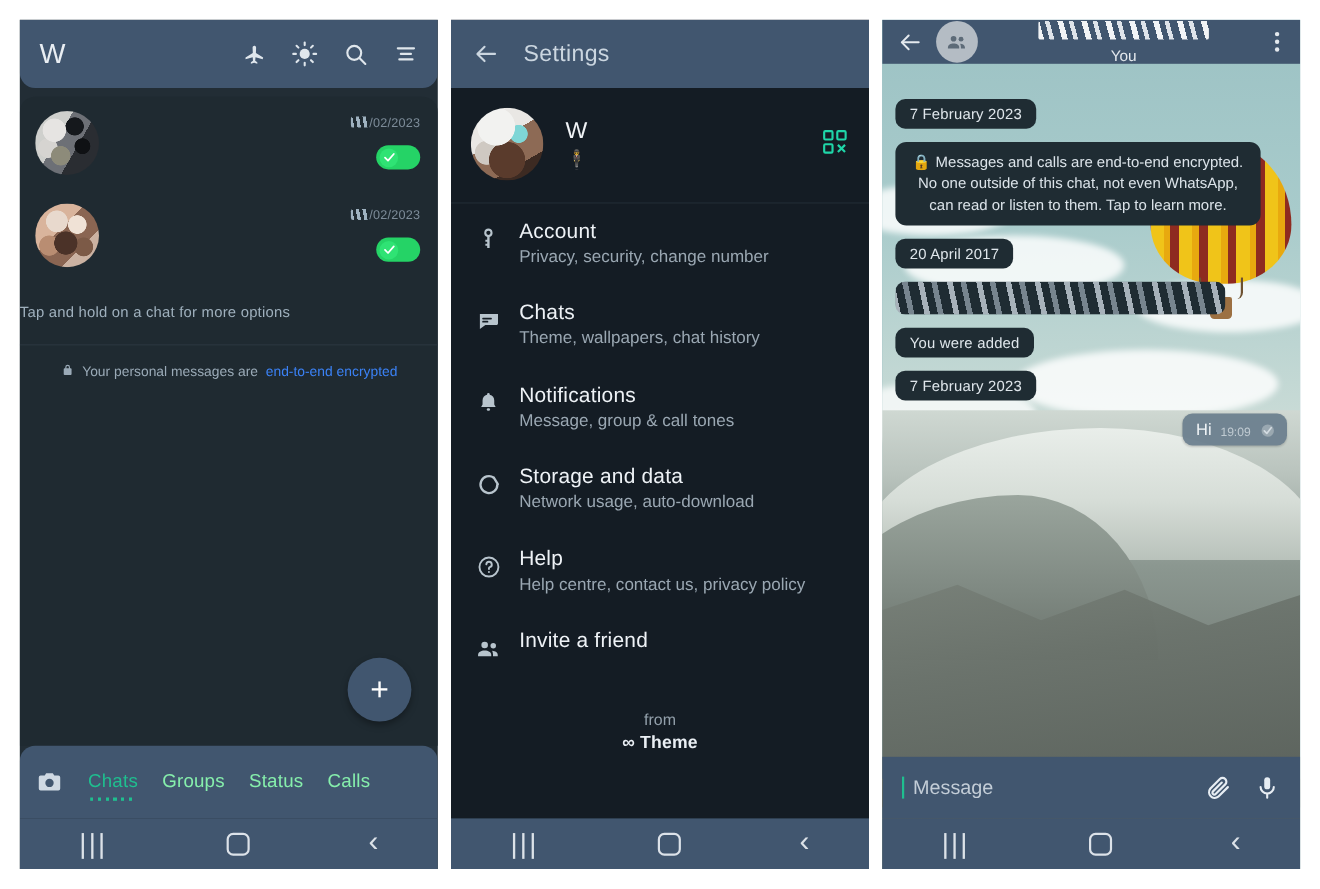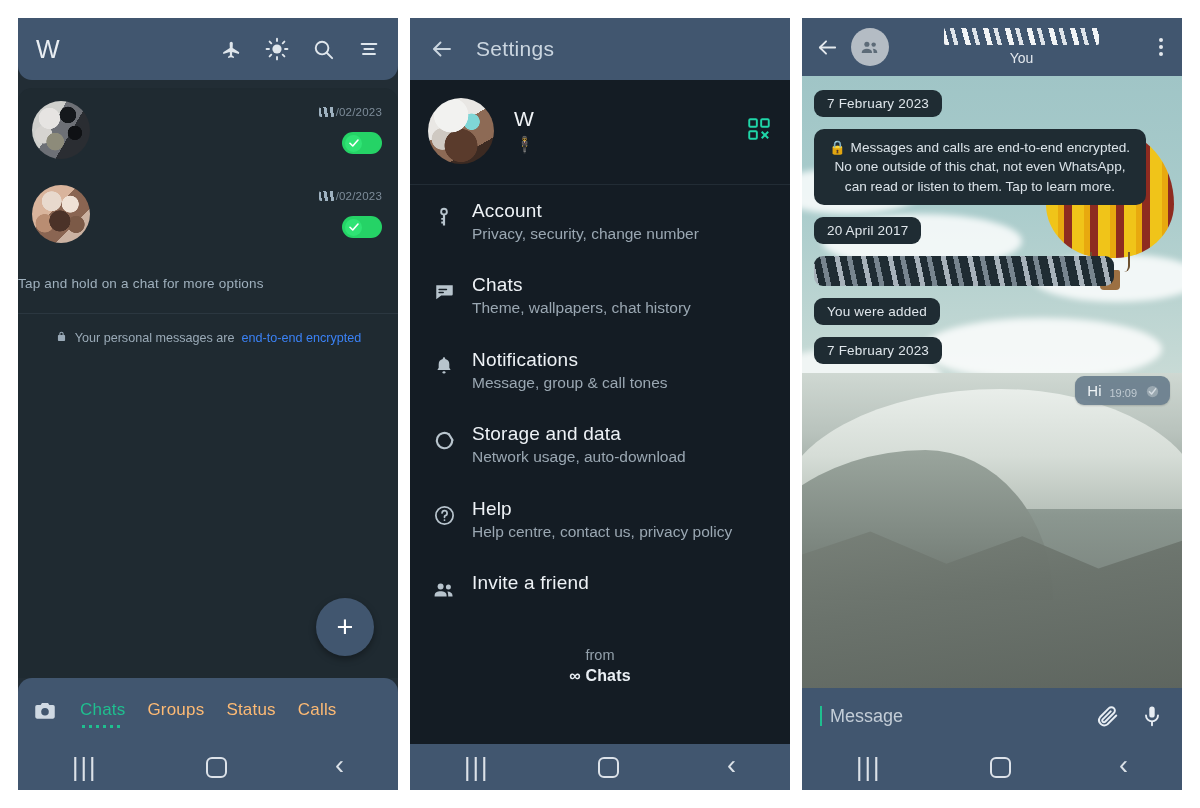--- a/index.html
+++ b/index.html
@@ -84,21 +84,21 @@
   .e2e-bar { border-top: 1px solid #2b3740; padding: 16px 0 0; text-align: center;
              font-size: 12.6px; color: #9aaab7; display: flex; align-items: center; justify-content: center; gap: 7px; }
   .e2e-bar .green { color: #3b82f6; }
 
   .fab { position: absolute; right: 24px; bottom: 134px; width: 58px; height: 58px; border-radius: 50%;
          background: #41566f; display: flex; align-items: center; justify-content: center;
          color: #fff; font-size: 29px; font-weight: 300; line-height: 1; box-shadow: 0 3px 7px rgba(0,0,0,.35); }
 
   .tabbar { position: absolute; left: 0; right: 0; bottom: 46px; height: 66px; background: #41566f;
             border-radius: 14px 14px 0 0; display: flex; align-items: center; padding: 0 14px; gap: 22px; }
-  .tab { font-size: 17px; color: #fdba74; letter-spacing: .2px; position: relative; padding-bottom: 2px; }
+  .tab { font-size: 17px; color: #86efac; letter-spacing: .2px; position: relative; padding-bottom: 2px; }
   .tab.active { color: #1fbf8f; }
   .tab.active::after {
     content: ""; position: absolute; left: 2px; right: 2px; bottom: -6px; height: 3px;
     background: repeating-linear-gradient(90deg, #1fbf8f 0 3px, transparent 3px 7px);
   }
 
   
   .p2 { background: #141c24; }
   .p2-header { height: 62px; background: #41566f; display: flex; align-items: center; gap: 22px; padding: 0 20px; }
   .p2-title { color: #cbd6e0; font-size: 21px; font-weight: 400; letter-spacing: .3px; }
@@ -154,21 +154,21 @@
   .balloon .envelope {
     position: absolute; inset: 0 0 32px 0; border-radius: 50% 50% 46% 46% / 58% 58% 42% 42%;
     background: repeating-linear-gradient(90deg, #f0c419 0 12px, #e8a90f 12px 18px, #8e2b20 18px 26px);
   }
   .balloon .basket { position: absolute; bottom: 0; left: 50%; transform: translateX(-50%);
     width: 20px; height: 20px; background: #9c7042; border-radius: 2px 2px 4px 4px; }
   .balloon .ropes { position: absolute; bottom: 18px; left: 50%; transform: translateX(-50%);
     width: 40px; height: 20px; border-left: 2px solid #6d5130; border-right: 2px solid #6d5130;
     border-radius: 0 0 6px 6px; }
 
-  .p3-header { position: absolute; left: 0; right: 0; top: 0; height: 58px; background: #41566f;
+  .p3-header { position: absolute; left: 0; right: 0; top: 0; height: 40px; background: #41566f;
                display: flex; align-items: center; padding: 0 14px; gap: 12px; z-index: 5; }
   .grp-ava { width: 38px; height: 38px; border-radius: 50%; background: #b4bcc4;
              display: flex; align-items: center; justify-content: center; flex: none; }
   .p3-titles { flex: 1; text-align: center; line-height: 1.05; }
   .p3-name-redact {
     display: inline-block; width: 155px; height: 17px; margin-bottom: 2px;
     background: repeating-linear-gradient(75deg, #f2f4f6 0 5px, rgba(65,86,111,0) 5px 10px,
                                            #dfe4ea 10px 14px, rgba(65,86,111,0) 14px 21px);
     border-radius: 2px;
   }
@@ -425,21 +425,21 @@
             <path d="M15.4 13.6c2.9.2 5.1 1.5 5.1 3.9v1.1h-4.3v-1.2c0-1.5-.3-2.7-.8-3.8z"></path>
           </svg>
       </span>
       <div class="set-txt">
         <div class="set-title">Invite a friend</div>
       </div>
     </div>
 
     <div class="from-block">
       <div class="from-label">from</div>
-      <div class="from-brand">∞ Chats</div>
+      <div class="from-brand">∞ Theme</div>
     </div>
 
     <div class="navbar">
       <span class="nb nb-recents">|||</span>
       <span class="nb nb-home"></span>
       <span class="nb nb-back">‹</span>
     </div>
   </div>
 
   <div class="phone p3">

